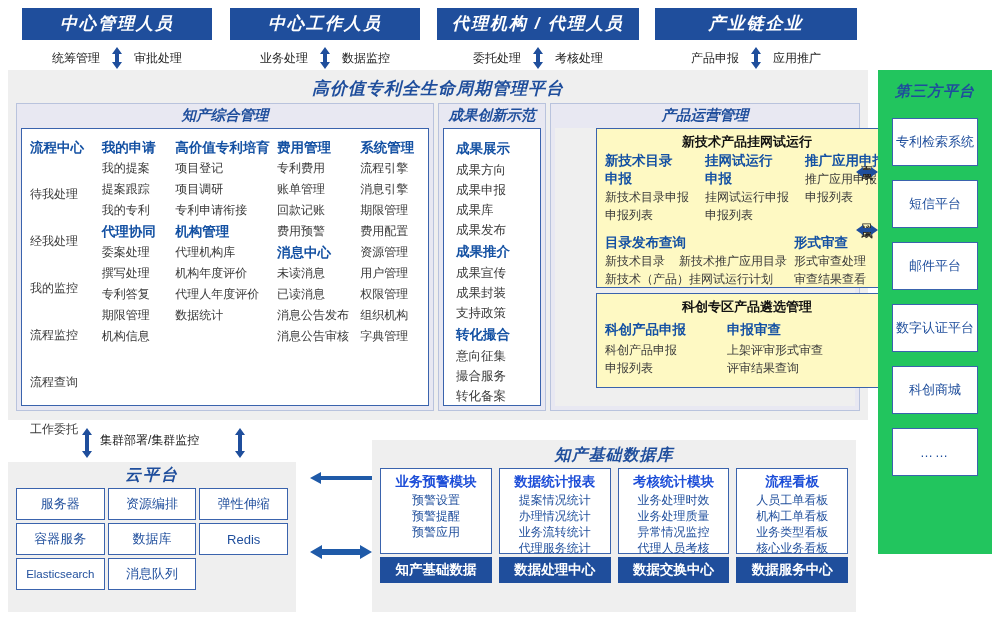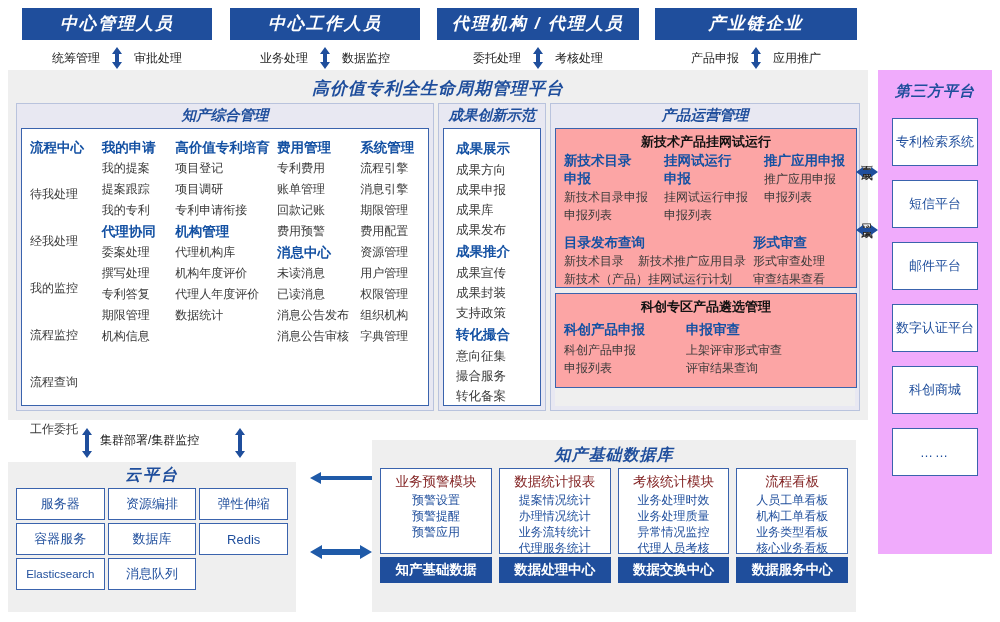--- a/index.html
+++ b/index.html
@@ -61,21 +61,21 @@
   .grp-item {
     font-size: 12px; color: #3a3a3a; line-height: 21px; white-space: nowrap;
   }
 
   
   .ach-body { padding: 8px 0 0 12px; }
   .ach-head { font-size: 13.5px; font-weight: bold; color: #1451a3; line-height: 23px; }
   .ach-item { font-size: 12.5px; color: #3a3a3a; line-height: 20px; }
 
   
-  .subbox { position: absolute; background:#fca5a5; border: 1.5px solid #3a63ad; }
+  .subbox { position: absolute; background:#fef9c3; border: 1.5px solid #3a63ad; margin-left: 41px; }
   .subbox-title {
     text-align: center; font-size: 13px; font-weight: bold; color: #111;
     padding-top: 4px; height: 21px;
   }
   .po-cols { display: flex; padding: 2px 0 0 8px; }
   .po-col { display: flex; flex-direction: column; }
   .po-head {
     font-size: 13.5px; font-weight: bold; color: #1451a3; line-height: 18px;
     white-space: pre-line;
   }
@@ -88,21 +88,21 @@
     display: flex; flex-direction: column; align-items: center;
   }
   .vtext {
     writing-mode: vertical-rl; text-orientation: upright;
     font-size: 12px; color: #222; letter-spacing: 1px; line-height: 14px;
   }
 
   
   .third {
     position: absolute; left: 878px; top: 70px; width: 114px; height: 484px;
-    background: #f0abfc;
+    background: #22c55e;
   }
   .third-title {
     text-align: center; font-size: 15px; font-weight: bold; font-style: italic;
     color: #1f4e9c; letter-spacing: 1px; padding-top: 12px; height: 34px;
   }
   .third-item {
     margin: 14px auto 0; width: 86px; height: 48px;
     border: 1.5px solid #3a63ad; background: #fff;
     display: flex; align-items: center; justify-content: center;
     font-size: 13px; color: #1f4e9c; white-space: nowrap;
@@ -141,21 +141,21 @@
   .db-title {
     text-align: center; font-size: 16px; font-weight: bold; font-style: italic;
     color: #1f4e9c; letter-spacing: 1px; padding-top: 5px; height: 28px;
   }
   .db-cols { display: flex; gap: 7px; padding: 0 8px; }
   .db-col { flex: 1; display: flex; flex-direction: column; }
   .db-upper {
     border: 1.3px solid #3a63ad; background: #fff; height: 86px;
     padding-top: 3px; text-align: center;
   }
-  .db-head { font-size: 13.5px; font-weight: normal; color: #7f1d1d; line-height: 20px; }
+  .db-head { font-size: 13.5px; font-weight: bold; color: #1d4ed8; line-height: 20px; }
   .db-item { font-size: 12px; color: #1f4e9c; line-height: 16px; }
   .db-foot {
     margin-top: 3px; height: 26px; background: #1f4e9c; color: #fff;
     font-size: 13.5px; font-weight: bold;
     display: flex; align-items: center; justify-content: center;
   }
 
   
   .arrow { position: absolute; }
 </style>

